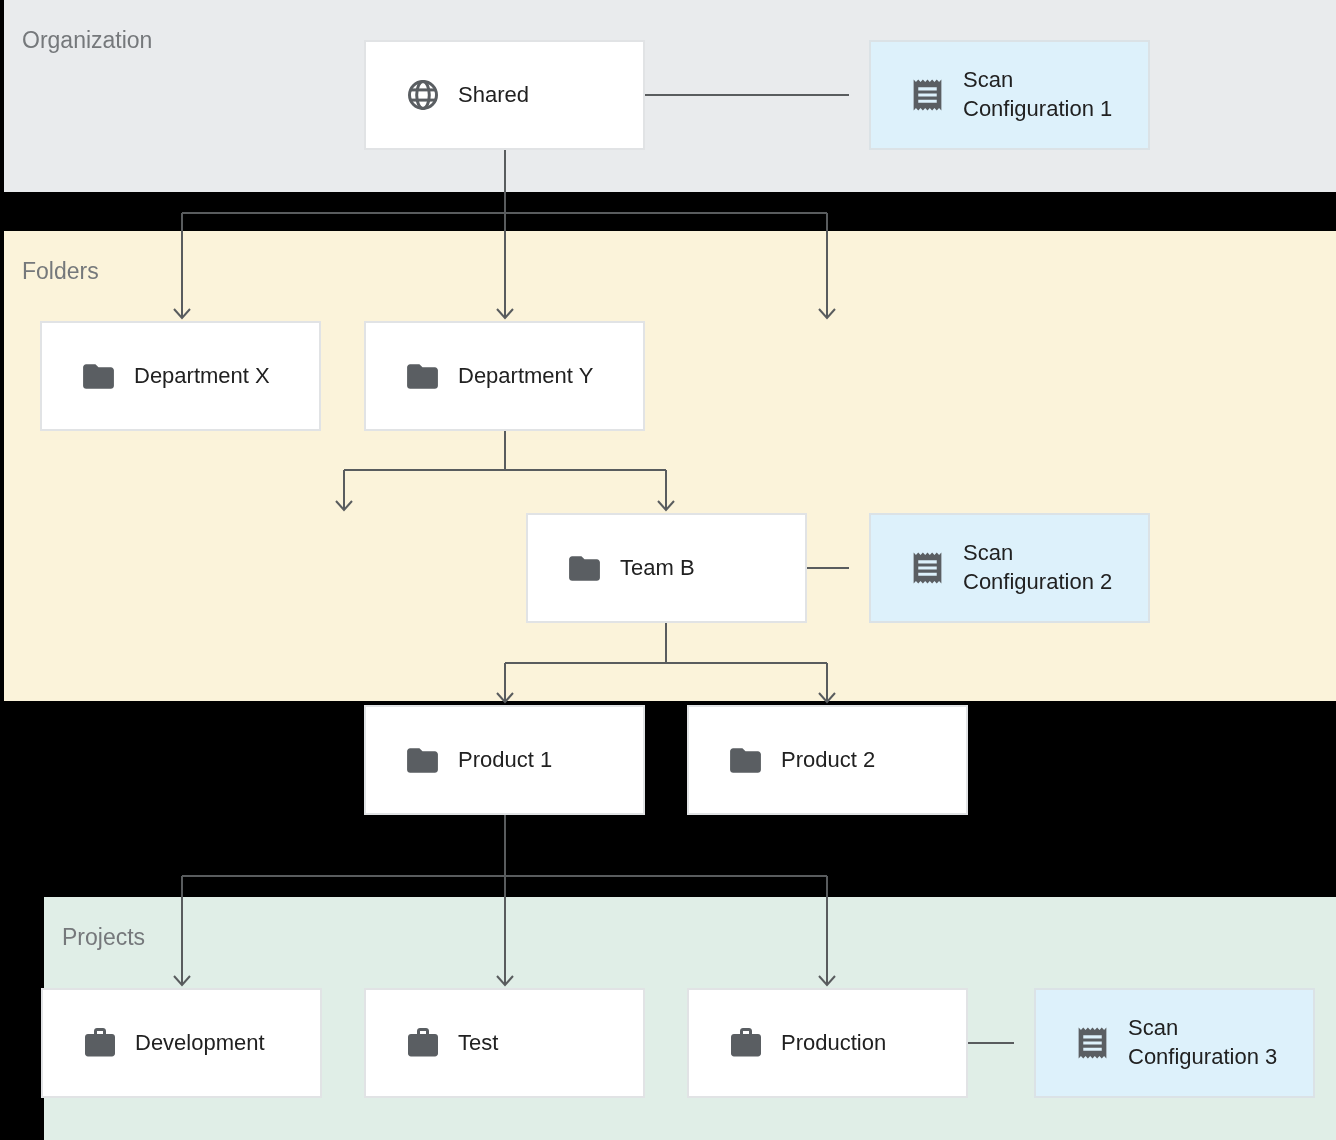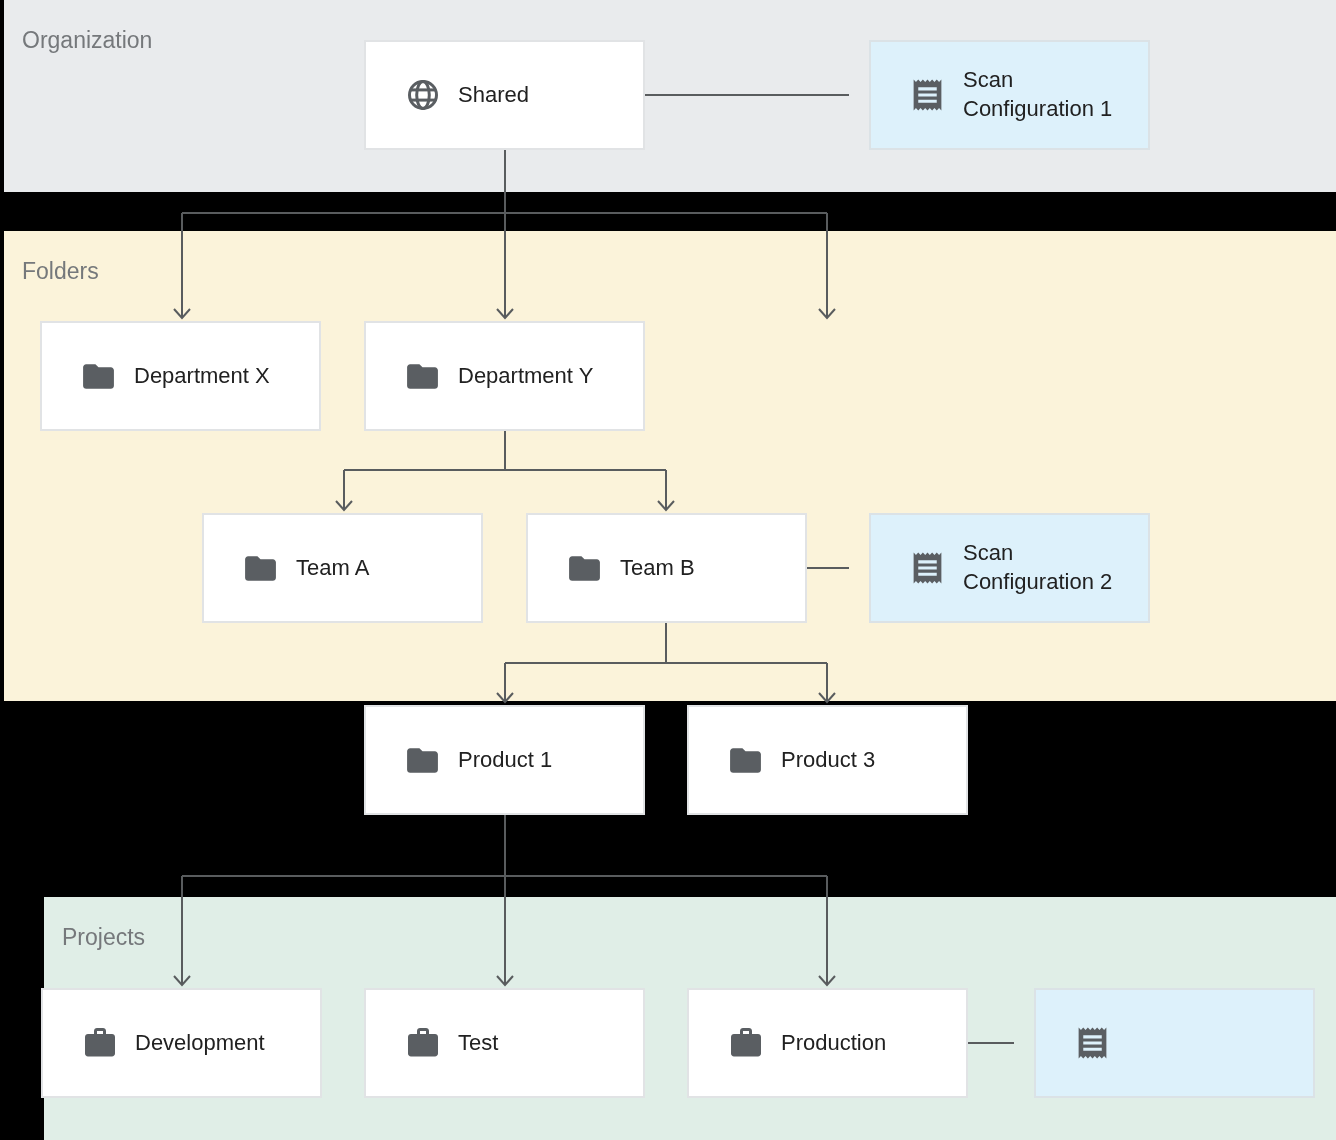--- a/index.html
+++ b/index.html
@@ -162,28 +162,20 @@
   <div class="node" style="left:364px; top:321px">
     <span class="icon">
       <svg width="37" height="37" viewBox="0 0 24 24">
         <path fill="#5a5e62" d="M10 4H4c-1.1 0-1.99.9-1.99 2L2 18c0 1.1.9 2 2 2h16c1.1 0 2-.9 2-2V8c0-1.1-.9-2-2-2h-8l-2-2z"></path>
       </svg>
     </span>
     <span class="label">Department Y</span>
   </div>
 
 
-  <div class="node" style="left:202px; top:513px">
-    <span class="icon">
-      <svg width="37" height="37" viewBox="0 0 24 24">
-        <path fill="#5a5e62" d="M10 4H4c-1.1 0-1.99.9-1.99 2L2 18c0 1.1.9 2 2 2h16c1.1 0 2-.9 2-2V8c0-1.1-.9-2-2-2h-8l-2-2z"></path>
-      </svg>
-    </span>
-    <span class="label">Team A</span>
-  </div>
 
   <div class="node" style="left:526px; top:513px">
     <span class="icon">
       <svg width="37" height="37" viewBox="0 0 24 24">
         <path fill="#5a5e62" d="M10 4H4c-1.1 0-1.99.9-1.99 2L2 18c0 1.1.9 2 2 2h16c1.1 0 2-.9 2-2V8c0-1.1-.9-2-2-2h-8l-2-2z"></path>
       </svg>
     </span>
     <span class="label">Team B</span>
   </div>
 
@@ -204,21 +196,21 @@
     </span>
     <span class="label">Product 1</span>
   </div>
 
   <div class="node" style="left:687px; top:705px">
     <span class="icon">
       <svg width="37" height="37" viewBox="0 0 24 24">
         <path fill="#5a5e62" d="M10 4H4c-1.1 0-1.99.9-1.99 2L2 18c0 1.1.9 2 2 2h16c1.1 0 2-.9 2-2V8c0-1.1-.9-2-2-2h-8l-2-2z"></path>
       </svg>
     </span>
-    <span class="label">Product 3</span>
+    <span class="label">Product 2</span>
   </div>
 
   <div class="node" style="left:364px; top:988px">
     <span class="icon">
       <svg width="36" height="36" viewBox="0 0 24 24">
         <path fill="#5a5e62" d="M20 6h-4V4c0-1.11-.89-2-2-2h-4c-1.11 0-2 .89-2 2v2H4c-1.11 0-1.99.89-1.99 2L2 19c0 1.11.89 2 2 2h16c1.11 0 2-.89 2-2V8c0-1.11-.89-2-2-2zm-6 0h-4V4h4v2z"></path>
       </svg>
     </span>
     <span class="label">Test</span>
   </div>
@@ -240,15 +232,16 @@
     </span>
     <span class="label">Production</span>
   </div>
 
   <div class="node scan" style="left:1014px; top:988px">
     <span class="icon">
       <svg width="37" height="40" viewBox="0 0 24 24">
         <path fill="#5a5e62" fill-rule="evenodd" d="M3 2 L4.5 3.5 L6 2 L7.5 3.5 L9 2 L10.5 3.5 L12 2 L13.5 3.5 L15 2 L16.5 3.5 L18 2 L19.5 3.5 L21 2 L21 22 L19.5 20.5 L18 22 L16.5 20.5 L15 22 L13.5 20.5 L12 22 L10.5 20.5 L9 22 L7.5 20.5 L6 22 L4.5 20.5 L3 22 Z M6 7 H18 V9 H6 Z M6 11 H18 V13 H6 Z M6 15 H18 V17 H6 Z"></path>
       </svg>
     </span>
+    <span class="label">Scan Configuration 3</span>
   </div>
 
 </div>
 
 </body></html>

